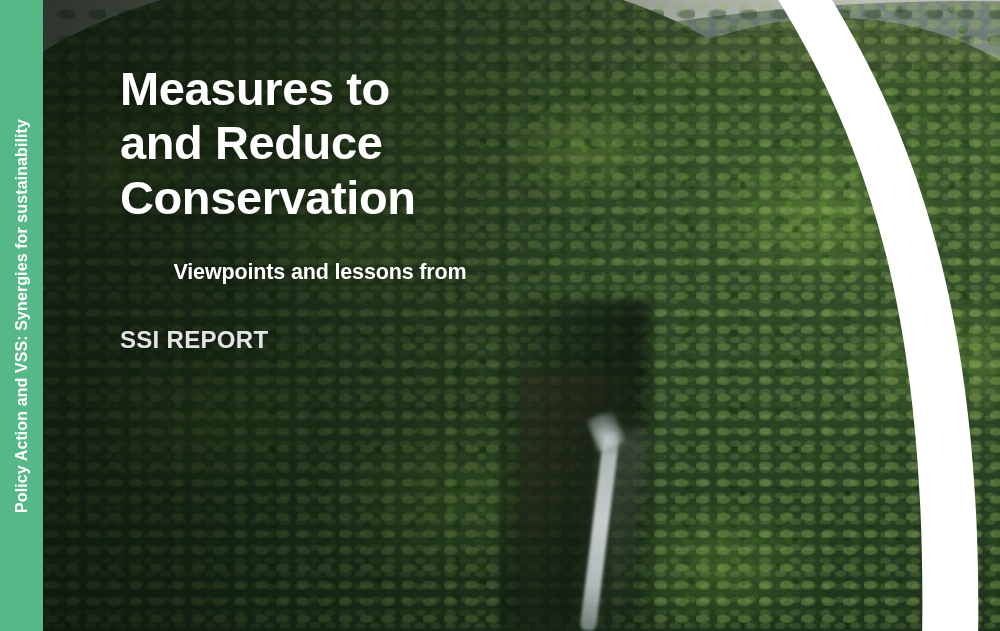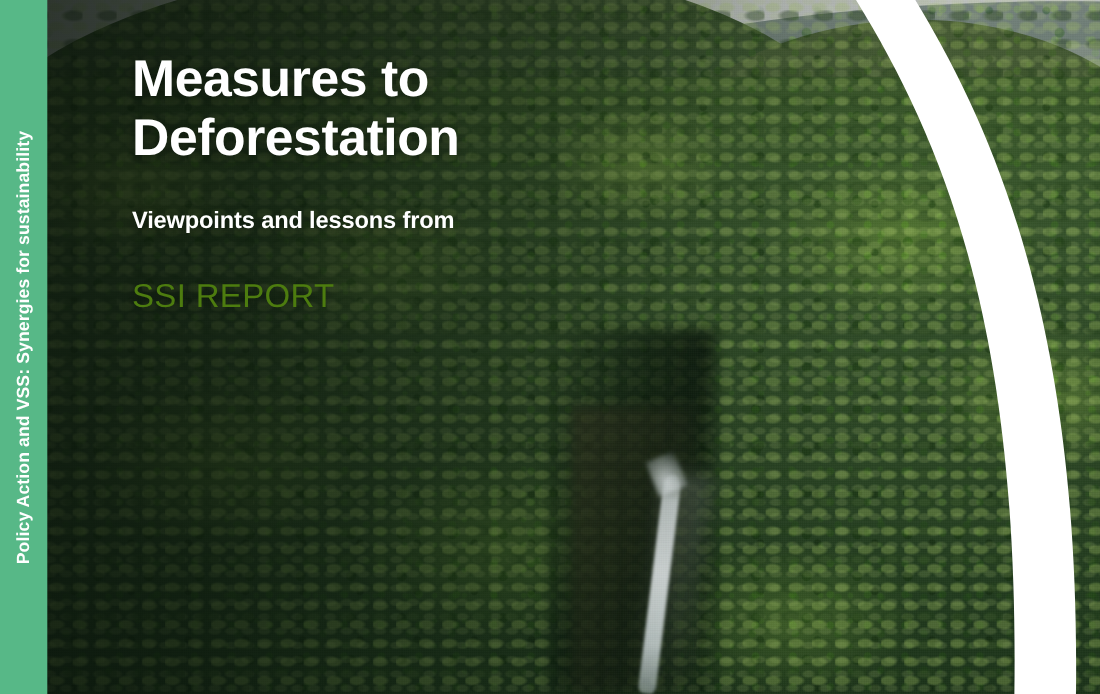--- a/index.html
+++ b/index.html
@@ -212,21 +212,21 @@
     letter-spacing: .1px;
     white-space: nowrap;
     line-height: 1;
     font-family: "Liberation Sans", sans-serif;
   }
 
   
   .content {
     position: absolute;
     left: 120px;
-    top: 44px;
+    top: 62px;
     width: 470px;
   }
   .title {
     color: #ffffff;
     font-size: 47px;
     line-height: 1.155;
     font-weight: 700;
     letter-spacing: -.4px;
     margin: 0;
     font-family: "Liberation Sans", sans-serif;
@@ -236,28 +236,29 @@
 
   .subtitle {
     margin: 33px 0 0 0;
     color: #ffffff;
     font-size: 21.5px;
     line-height: 1.38;
     font-weight: 700;
     letter-spacing: -.15px;
     width: 400px;
     text-shadow: 0 2px 12px rgba(0,0,0,.45);
+    text-align: center;
   }
   .subtitle .sline { display: block; }
 
   .kicker {
     margin: 38px 0 0 0;
-    color: #4d7c0f;
-    font-size: 30px;
-    font-weight: 400;
+    color: #e5e5e5;
+    font-size: 24px;
+    font-weight: 700;
     letter-spacing: .3px;
     text-shadow: 0 2px 12px rgba(0,0,0,.45);
   }
 </style>
 </head>
 <body>
 
 <div class="cover">
 
   <div class="photo">
@@ -283,21 +284,22 @@
     <path d="M 772 -10 C 860 130, 928 300, 922 641 L 978 641 C 984 288, 900 110, 826 -10 Z" fill="#ffffff"></path>
   </svg>
 
   <div class="spine" style="background:#57b887;">
     <span class="spine-label">Policy Action and VSS: Synergies for sustainability</span>
   </div>
 
   <div class="content">
     <h1 class="title">
       <span class="tline">Measures to</span>
-      <span class="tline">Deforestation</span>
+      <span class="tline">and Reduce</span>
+      <span class="tline">Conservation</span>
     </h1>
 
     <p class="subtitle">
       <span class="sline">Viewpoints and lessons from</span>
     </p>
 
     <p class="kicker">SSI REPORT</p>
   </div>
 
 </div>

